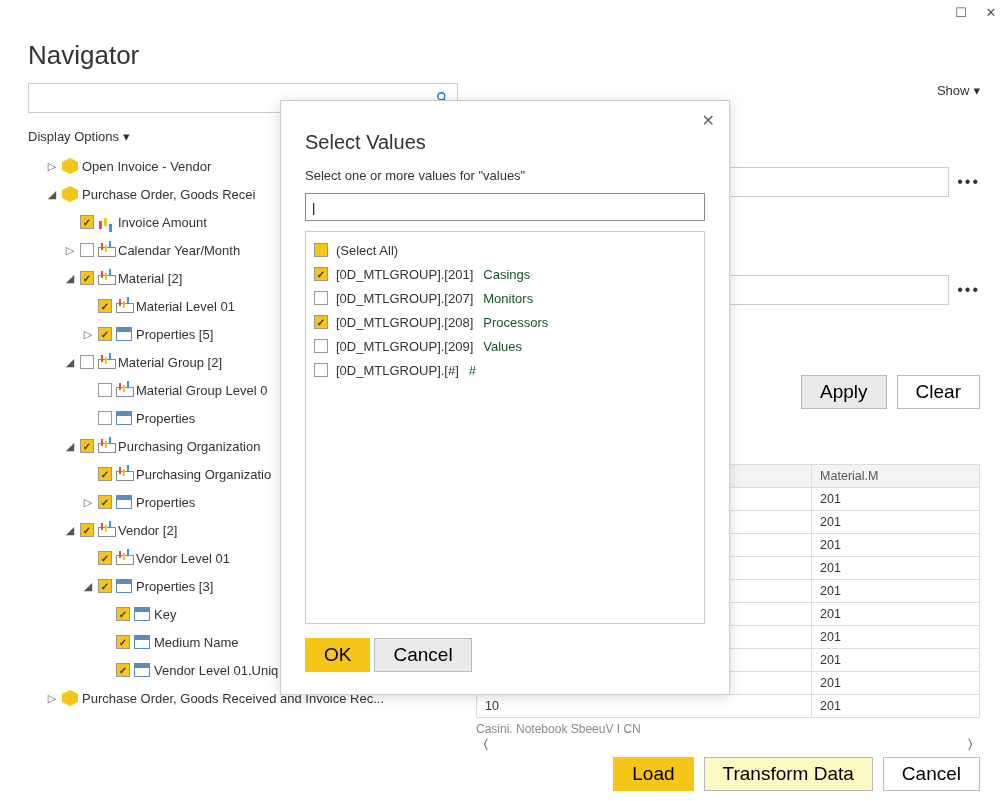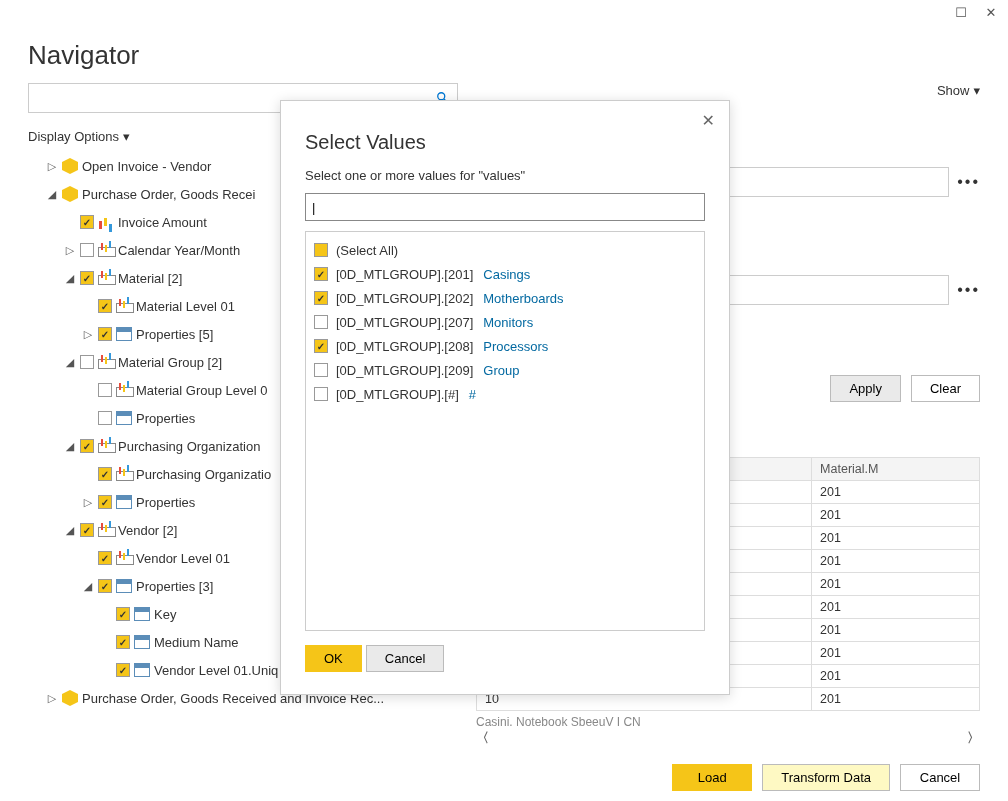--- a/index.html
+++ b/index.html
@@ -28,21 +28,21 @@
   .hiericon::after { content:""; position:absolute; left:3px; top:0; width:2px; height:7px; background:#e74c3c; box-shadow:4px 2px 0 #f5c518, 8px -2px 0 #3498db; }
   .tableicon { width:16px; height:14px; display:inline-block; border:1px solid #5b8db8; background:linear-gradient(#5b8db8 0 30%, #fff 30%); }
   .charticon { width:16px; height:14px; display:inline-block; position:relative; }
   .charticon::before { content:""; position:absolute; left:1px; bottom:0; width:3px; height:8px; background:#e74c3c; box-shadow:5px -3px 0 #f5c518, 10px 3px 0 #3498db; }
 
   .right { flex:1; position:relative; }
   .show-drop { position:absolute; right:0; top:0; display:flex; align-items:center; gap:4px; }
   .txtfield { border:1px solid #ccc; height:30px; width:100%; }
   .dots { font-size:16px; letter-spacing:2px; cursor:pointer; }
   .row-flex { display:flex; align-items:center; gap:8px; margin:14px 0; }
-  .btn { border:1px solid #bbb; background:#eaeaea; padding:5px 18px; cursor:pointer; font-size:13px; }
+  .btn { border:1px solid #bbb; background:#eaeaea; padding:5px 18px; cursor:pointer; font-size:19px; }
   .btn.primary { background:#f5c518; border-color:#f5c518; }
 
   .preview-title { font-size:18px; font-weight:400; color:#555; margin-top:30px; display:flex; align-items:center; gap:6px; }
   .refresh-icon { width:16px; height:16px; border:1px solid #999; display:inline-block; }
 
   table.preview { width:100%; border-collapse:collapse; margin-top:4px; font-size:12.5px; }
   table.preview th, table.preview td { border:1px solid #ddd; padding:4px 8px; text-align:left; background:#fff; }
   table.preview th { background:#f4f4f4; font-weight:400; color:#555; }
 
   .footer { position:absolute; bottom:10px; right:28px; display:flex; gap:10px; }
@@ -53,21 +53,21 @@
   .modal .close { position:absolute; top:10px; right:14px; font-size:16px; color:#666; cursor:pointer; }
   .modal h2 { font-weight:300; font-size:20px; margin:8px 0 14px; }
   .modal .sub { font-size:13px; margin-bottom:10px; }
   .modal input[type=text] { width:100%; height:28px; border:1px solid #888; padding:2px 6px; font-size:13px; }
   .modal .listbox { border:1px solid #ccc; flex:1; margin-top:10px; padding:6px 8px; overflow:auto; }
   .modal .listbox .row { display:flex; align-items:center; gap:8px; height:24px; font-size:13px; }
   .modal .listbox .cb2 { width:14px; height:14px; border:1px solid #999; display:flex; align-items:center; justify-content:center; font-size:10px; font-weight:bold; }
   .modal .listbox .cb2.checked { background:#f5c518; }
   .modal .listbox .cb2.checked::before { content:"✓"; }
   .modal .listbox .cb2.partial { background:#f5c518; }
-  .modal .listbox .faded { color:#0369a1; margin-left:2px; }
+  .modal .listbox .faded { color:#14532d; margin-left:2px; }
   .modal .btns { display:flex; justify-content:flex-start; gap:4px; margin-top:14px; }
 </style>
 </head>
 <body>
 
 <div class="window">
 
   <div class="titlebar">
     <span>☐</span>
     <span>✕</span>
@@ -317,38 +317,33 @@
       <div class="row">
         <span class="cb2 partial"></span>
         <span>(Select All)</span>
       </div>
       <div class="row">
           <span class="cb2 checked"></span>
           <span>[0D_MTLGROUP].[201]</span>
           <span class="faded">Casings</span>
         </div>
       <div class="row">
-          <span class="cb2 checked"></span>
-          <span>[0D_MTLGROUP].[202]</span>
-          <span class="faded">Motherboards</span>
-        </div>
-      <div class="row">
           <span class="cb2"></span>
           <span>[0D_MTLGROUP].[207]</span>
           <span class="faded">Monitors</span>
         </div>
       <div class="row">
           <span class="cb2 checked"></span>
           <span>[0D_MTLGROUP].[208]</span>
           <span class="faded">Processors</span>
         </div>
       <div class="row">
           <span class="cb2"></span>
           <span>[0D_MTLGROUP].[209]</span>
-          <span class="faded">Group</span>
+          <span class="faded">Values</span>
         </div>
       <div class="row">
           <span class="cb2"></span>
           <span>[0D_MTLGROUP].[#]</span>
           <span class="faded">#</span>
         </div>
     </div>
     <div class="btns">
       <button class="btn primary">OK</button>
       <button class="btn">Cancel</button>

